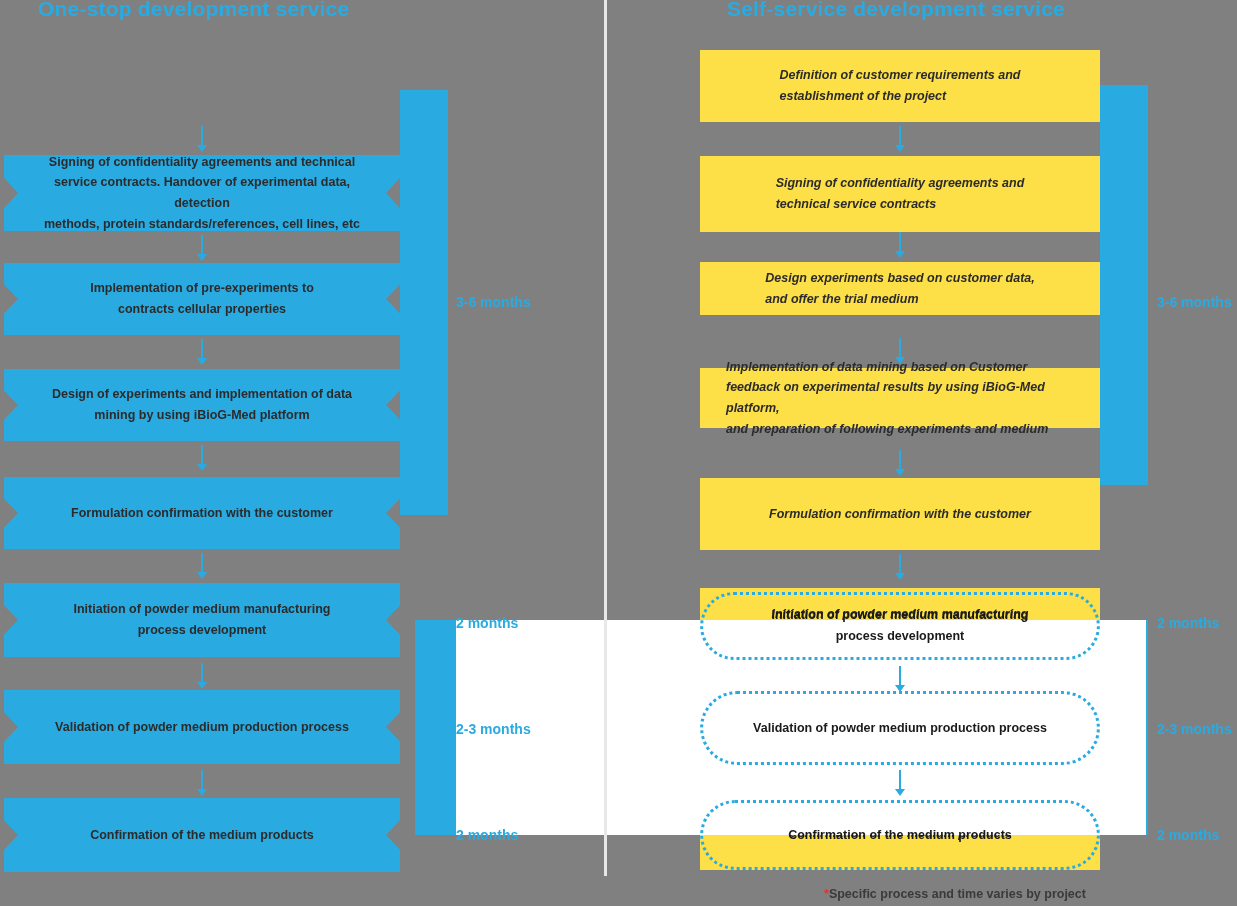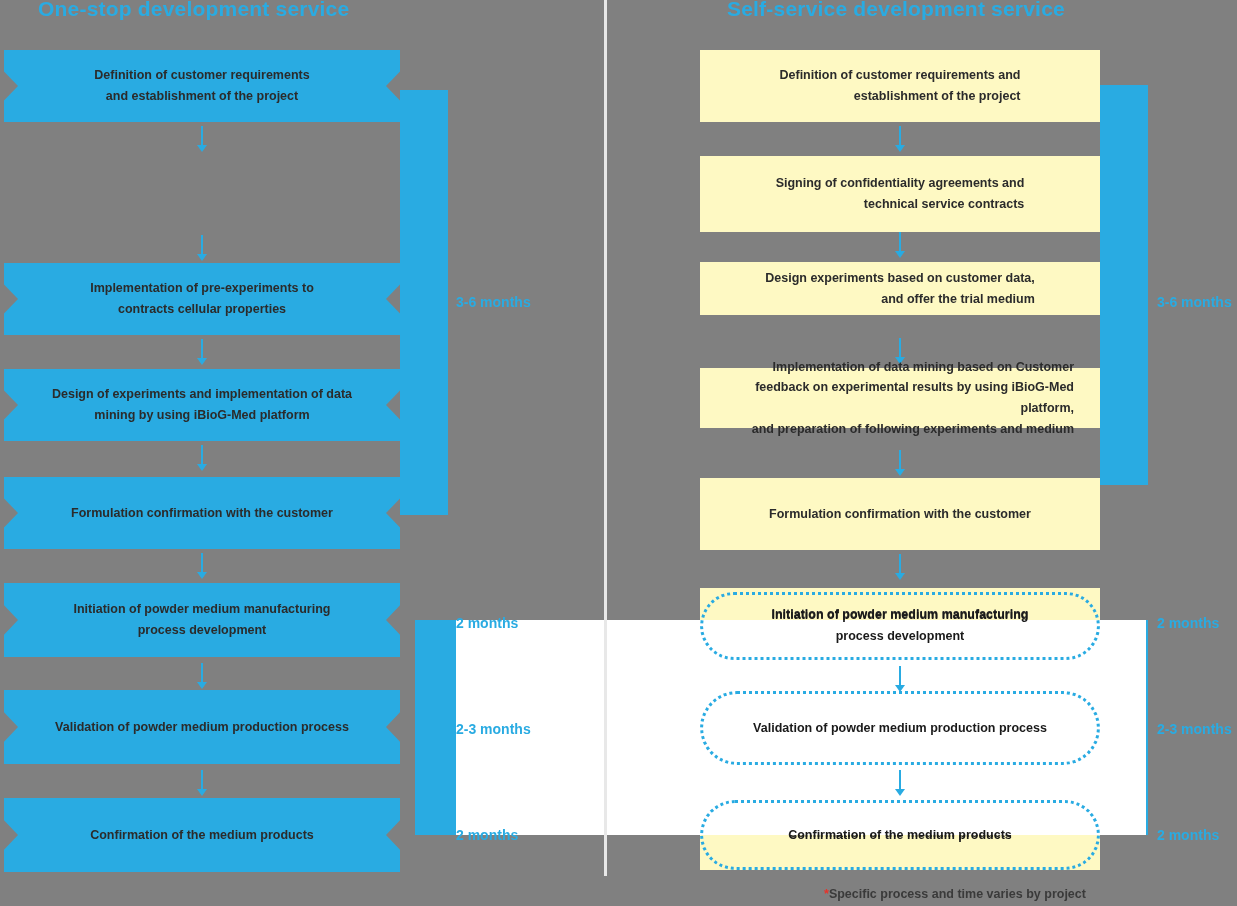--- a/index.html
+++ b/index.html
@@ -73,25 +73,26 @@
     font-size: 12.5px;
     font-weight: bold;
     line-height: 1.65;
     padding: 0 26px;
     white-space: pre-line;
   }
 
   
   .rectstep {
     position: absolute;
-    background: #fef9c3;
+    background: #fde047;
     display: flex;
     align-items: center;
     justify-content: center;
-    text-align: right;
+    text-align: left;
+    font-style: italic;
   }
 
   
   .dotstep {
     position: absolute;
     border: 3px dotted #29ABE2;
     border-radius: 55px;
     display: flex;
     align-items: center;
     justify-content: center;
@@ -167,29 +168,30 @@
 
 <div class="canvas">
 
   <div class="accent-bar accent-left"></div>
   <div class="accent-bar accent-right"></div>
   <div class="accent-bar accent-left-b"></div>
   <div class="accent-bar accent-right-b"></div>
 
   <div class="col-title title-left">One-stop development service</div>
 
-  <div class="chevron" style="left:4px;  top:50px;  width:396px; height:72px;">
-    <span class="step-text">Definition of customer requirements
-and establishment of the project</span>
-  </div>
   <div class="arrow" style="left:195px; top:126px; height:26px;">
     <div class="shaft" style="height:19px;"></div>
       <div class="head" style="top:19px;"></div>
   </div>
 
+  <div class="chevron" style="left:4px;  top:155px; width:396px; height:76px;">
+    <span class="step-text">Signing of confidentiality agreements and technical
+service contracts. Handover of experimental data, detection
+methods, protein standards/references, cell lines, etc</span>
+  </div>
   <div class="arrow" style="left:195px; top:235px; height:26px;">
     <div class="shaft" style="height:19px;"></div>
       <div class="head" style="top:19px;"></div>
   </div>
 
   <div class="chevron" style="left:4px;  top:263px; width:396px; height:72px;">
     <span class="step-text">Implementation of pre-experiments to
 contracts cellular properties</span>
   </div>
   <div class="arrow" style="left:195px; top:339px; height:26px;">

